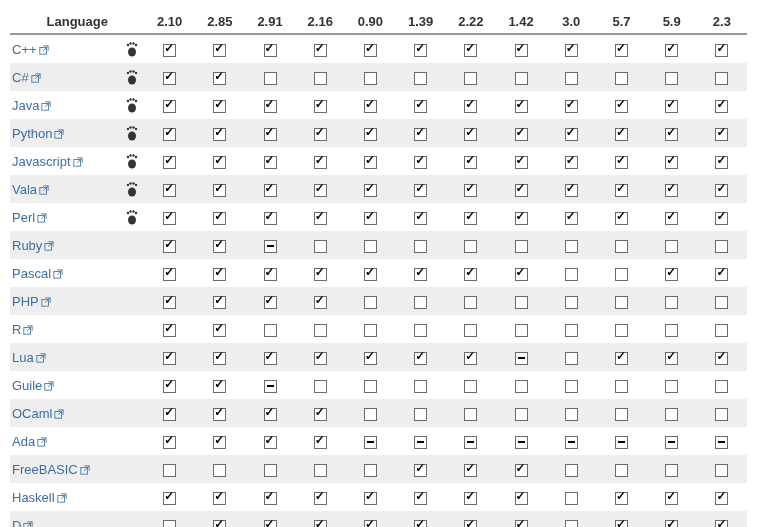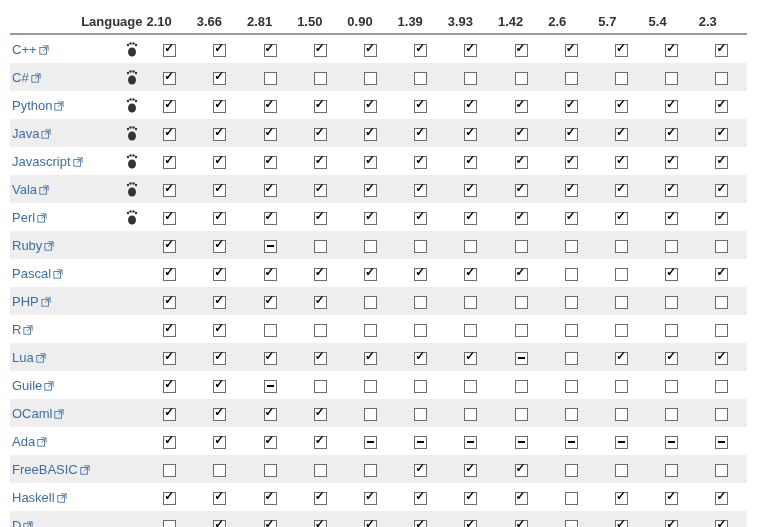--- a/index.html
+++ b/index.html
@@ -11,28 +11,28 @@
     background: #fff;
     width: 757px;
     box-sizing: border-box;
   }
   table {
     border-collapse: collapse;
     width: 100%;
     table-layout: fixed;
   }
   thead th {
-    text-align: right;
+    text-align: center;
     font-weight: bold;
     padding: 4px 2px;
     border-bottom: 2px solid #999;
     font-size: 13px;
     white-space: nowrap;
   }
-  thead th.vcol { text-align: left; width: 46px; }
+  thead th.vcol { text-align: center; width: 46px; }
   thead th.lang { width: 110px; }
   tbody td {
     padding: 3px 2px;
     vertical-align: middle;
     height: 22px;
   }
   tbody tr:nth-child(even) { background: #eeeeee; }
   tbody tr:nth-child(odd)  { background: #ffffff; }
   td.lang a {
     color: #3b6ea5;
@@ -91,30 +91,30 @@
 
 <table>
   <colgroup>
     <col style="width:110px">
     <col style="width:24px">
   </colgroup>
   <thead>
     <tr>
       <th class="lang" colspan="2">Language</th>
     <th class="vcol">2.10</th>
-        <th class="vcol">3.66</th>
-        <th class="vcol">2.81</th>
-        <th class="vcol">1.50</th>
+        <th class="vcol">2.85</th>
+        <th class="vcol">2.91</th>
+        <th class="vcol">2.16</th>
         <th class="vcol">0.90</th>
         <th class="vcol">1.39</th>
-        <th class="vcol">3.93</th>
+        <th class="vcol">2.22</th>
         <th class="vcol">1.42</th>
-        <th class="vcol">2.6</th>
+        <th class="vcol">3.0</th>
         <th class="vcol">5.7</th>
-        <th class="vcol">5.4</th>
+        <th class="vcol">5.9</th>
         <th class="vcol">2.3</th>
       </tr>
   </thead>
   <tbody id="tb">
       <tr>
         <td class="lang"><a href="#">C++<span class="ext"><svg viewBox="0 0 12 12">
                 <rect x="1" y="3" width="8" height="8" fill="none" stroke="#3b6ea5" stroke-width="1"></rect>
                 <path d="M5 1 H11 V7" fill="none" stroke="#3b6ea5" stroke-width="1"></path>
                 <line x1="11" y1="1" x2="5" y2="7" stroke="#3b6ea5" stroke-width="1"></line>
               </svg></span></a></td>
@@ -158,47 +158,47 @@
         <td class="vcol"><span class="cb"></span></td>
         <td class="vcol"><span class="cb"></span></td>
         <td class="vcol"><span class="cb"></span></td>
         <td class="vcol"><span class="cb"></span></td>
         <td class="vcol"><span class="cb"></span></td>
         <td class="vcol"><span class="cb"></span></td>
         <td class="vcol"><span class="cb"></span></td>
         <td class="vcol"><span class="cb"></span></td>
       </tr>
       <tr>
+        <td class="lang"><a href="#">Java<span class="ext"><svg viewBox="0 0 12 12">
+                <rect x="1" y="3" width="8" height="8" fill="none" stroke="#3b6ea5" stroke-width="1"></rect>
+                <path d="M5 1 H11 V7" fill="none" stroke="#3b6ea5" stroke-width="1"></path>
+                <line x1="11" y1="1" x2="5" y2="7" stroke="#3b6ea5" stroke-width="1"></line>
+              </svg></span></a></td>
+        <td class="foot"><span class="footprint"><svg viewBox="0 0 14 16">
+              <ellipse cx="7" cy="11" rx="4" ry="4.5" fill="#333"></ellipse>
+              <circle cx="3" cy="4" r="1.2" fill="#333"></circle>
+              <circle cx="5.5" cy="2.5" r="1.2" fill="#333"></circle>
+              <circle cx="8.5" cy="2.5" r="1.2" fill="#333"></circle>
+              <circle cx="11" cy="4" r="1.2" fill="#333"></circle>
+            </svg></span></td>
+        <td class="vcol"><span class="cb checked"></span></td>
+        <td class="vcol"><span class="cb checked"></span></td>
+        <td class="vcol"><span class="cb checked"></span></td>
+        <td class="vcol"><span class="cb checked"></span></td>
+        <td class="vcol"><span class="cb checked"></span></td>
+        <td class="vcol"><span class="cb checked"></span></td>
+        <td class="vcol"><span class="cb checked"></span></td>
+        <td class="vcol"><span class="cb checked"></span></td>
+        <td class="vcol"><span class="cb checked"></span></td>
+        <td class="vcol"><span class="cb checked"></span></td>
+        <td class="vcol"><span class="cb checked"></span></td>
+        <td class="vcol"><span class="cb checked"></span></td>
+      </tr>
+      <tr>
         <td class="lang"><a href="#">Python<span class="ext"><svg viewBox="0 0 12 12">
-                <rect x="1" y="3" width="8" height="8" fill="none" stroke="#3b6ea5" stroke-width="1"></rect>
-                <path d="M5 1 H11 V7" fill="none" stroke="#3b6ea5" stroke-width="1"></path>
-                <line x1="11" y1="1" x2="5" y2="7" stroke="#3b6ea5" stroke-width="1"></line>
-              </svg></span></a></td>
-        <td class="foot"><span class="footprint"><svg viewBox="0 0 14 16">
-              <ellipse cx="7" cy="11" rx="4" ry="4.5" fill="#333"></ellipse>
-              <circle cx="3" cy="4" r="1.2" fill="#333"></circle>
-              <circle cx="5.5" cy="2.5" r="1.2" fill="#333"></circle>
-              <circle cx="8.5" cy="2.5" r="1.2" fill="#333"></circle>
-              <circle cx="11" cy="4" r="1.2" fill="#333"></circle>
-            </svg></span></td>
-        <td class="vcol"><span class="cb checked"></span></td>
-        <td class="vcol"><span class="cb checked"></span></td>
-        <td class="vcol"><span class="cb checked"></span></td>
-        <td class="vcol"><span class="cb checked"></span></td>
-        <td class="vcol"><span class="cb checked"></span></td>
-        <td class="vcol"><span class="cb checked"></span></td>
-        <td class="vcol"><span class="cb checked"></span></td>
-        <td class="vcol"><span class="cb checked"></span></td>
-        <td class="vcol"><span class="cb checked"></span></td>
-        <td class="vcol"><span class="cb checked"></span></td>
-        <td class="vcol"><span class="cb checked"></span></td>
-        <td class="vcol"><span class="cb checked"></span></td>
-      </tr>
-      <tr>
-        <td class="lang"><a href="#">Java<span class="ext"><svg viewBox="0 0 12 12">
                 <rect x="1" y="3" width="8" height="8" fill="none" stroke="#3b6ea5" stroke-width="1"></rect>
                 <path d="M5 1 H11 V7" fill="none" stroke="#3b6ea5" stroke-width="1"></path>
                 <line x1="11" y1="1" x2="5" y2="7" stroke="#3b6ea5" stroke-width="1"></line>
               </svg></span></a></td>
         <td class="foot"><span class="footprint"><svg viewBox="0 0 14 16">
               <ellipse cx="7" cy="11" rx="4" ry="4.5" fill="#333"></ellipse>
               <circle cx="3" cy="4" r="1.2" fill="#333"></circle>
               <circle cx="5.5" cy="2.5" r="1.2" fill="#333"></circle>
               <circle cx="8.5" cy="2.5" r="1.2" fill="#333"></circle>
               <circle cx="11" cy="4" r="1.2" fill="#333"></circle>

